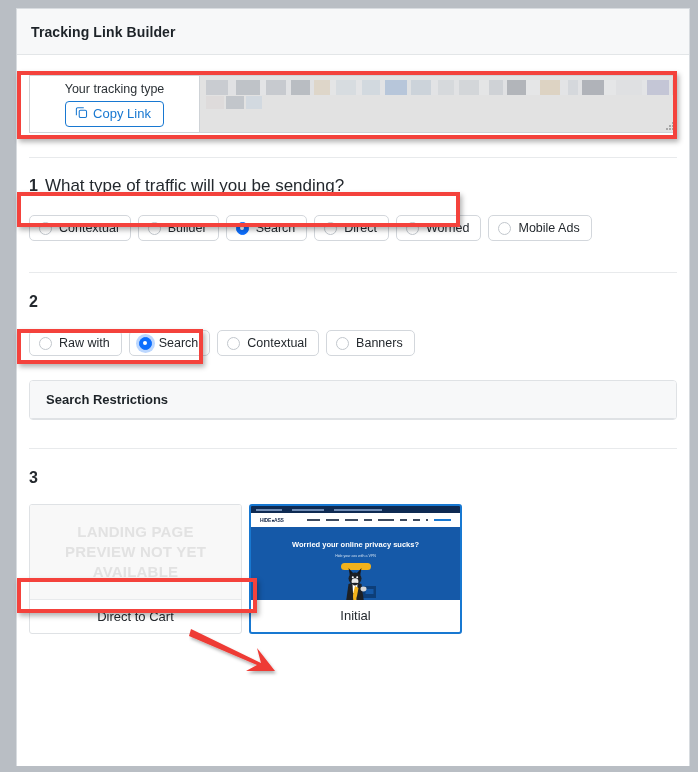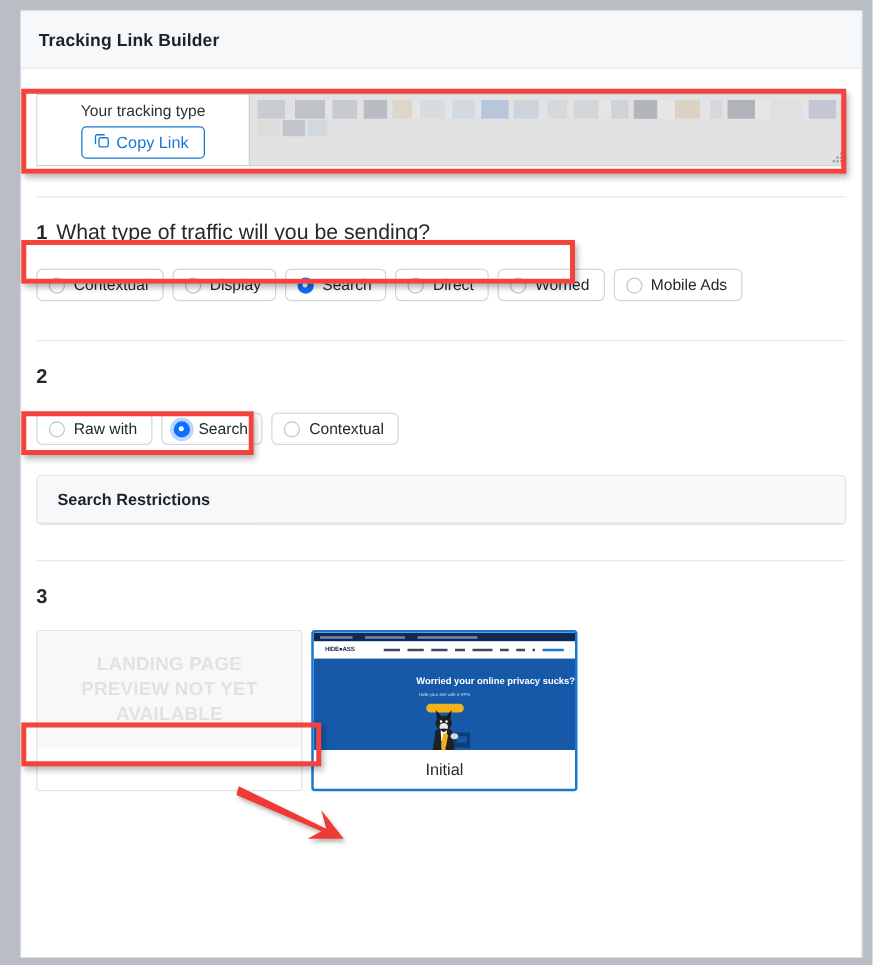--- a/index.html
+++ b/index.html
@@ -160,21 +160,21 @@
   
   .mini { position:absolute; inset:0; background:#1559a8; }
   .mini-topbar { height:7px; background:#0e2a52; display:flex; align-items:center; gap:10px; padding-left:5px; }
   .mini-topbar span { display:block; height:2px; background:#6f8bb3; }
   .mini-nav { height:14px; background:#ffffff; display:flex; align-items:center; padding:0 9px; }
   .mini-logo { font-size:5px; font-weight:bold; color:#14284a; letter-spacing:-.2px; }
   .mini-links { margin-left:auto; display:flex; gap:6px; align-items:center; }
   .mini-links span { display:block; width:13px; height:2.5px; background:#3c4a5e; }
   .mini-links span.blue { background:#1878d1; width:17px; }
   .mini-hero { position:absolute; left:0; right:0; top:21px; bottom:0; background:#1559a8; text-align:center; }
-  .mini-h1 { margin-top:13px; font-size:7.5px; font-weight:bold; color:#fff;text-align:right; }
+  .mini-h1 { margin-top:13px; font-size:7.5px; font-weight:bold; color:#fff; }
   .mini-sub { margin-top:5px; font-size:3.6px; color:#cfe0f2; }
   .mini-cta { margin:5px auto 0; width:30px; height:7px; border-radius:4px; background:#f2b21c; }
   .mini-char { position:absolute; left:50%; transform:translateX(-50%); bottom:-2px; width:46px; height:40px; }
 
   
   .arrow-anno { position:absolute; z-index:40; pointer-events:none; }
 </style>
 </head>
 <body>
 
@@ -267,21 +267,21 @@
       <span>What type of traffic will you be sending?</span>
     </div>
     <div style="height:19px"></div>
     <div class="radio-group">
       <label class="pill">
         <span class="radio"></span>
         <span>Contextual</span>
       </label>
       <label class="pill">
         <span class="radio"></span>
-        <span>Display</span>
+        <span>Builder</span>
       </label>
       <label class="pill">
         <span class="radio checked"></span>
         <span>Search</span>
       </label>
       <label class="pill">
         <span class="radio"></span>
         <span>Direct</span>
       </label>
       <label class="pill">
@@ -308,39 +308,44 @@
         <span>Raw with</span>
       </label>
       <label class="pill">
         <span class="radio checked focused"></span>
         <span>Search</span>
       </label>
       <label class="pill">
         <span class="radio"></span>
         <span>Contextual</span>
       </label>
+      <label class="pill">
+        <span class="radio"></span>
+        <span>Banners</span>
+      </label>
     </div>
 
     <div style="height:24px"></div>
     <div class="panel">
       <div class="panel-head">Search Restrictions</div>
     </div>
 
     <div style="height:28px"></div>
     <hr class="divider">
 
     <div style="height:20px"></div>
     <div class="step-head">
       <span class="step-num">3</span>
     </div>
     <div style="height:17px"></div>
     <div class="lp-row">
 
       <div class="lp-card">
         <div class="lp-thumb placeholder">LANDING PAGE PREVIEW NOT YET AVAILABLE</div>
+        <div class="lp-name">Direct to Cart</div>
       </div>
 
       <div class="lp-card selected">
         <div class="lp-thumb">
           <div class="mini">
             <div class="mini-topbar">
               <span style="width:26px"></span>
                 <span style="width:32px"></span>
                 <span style="width:48px"></span>
             </div>

